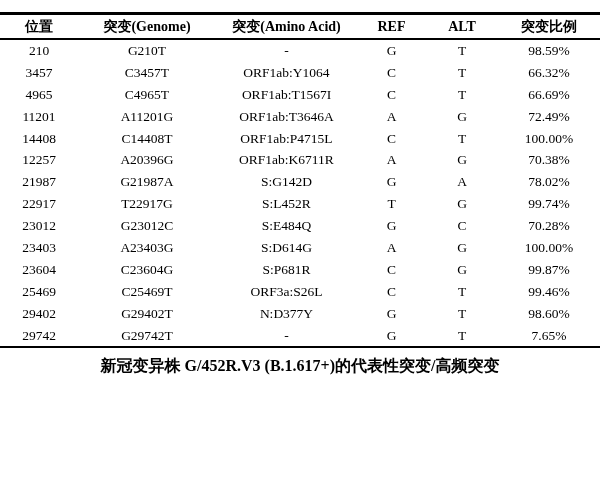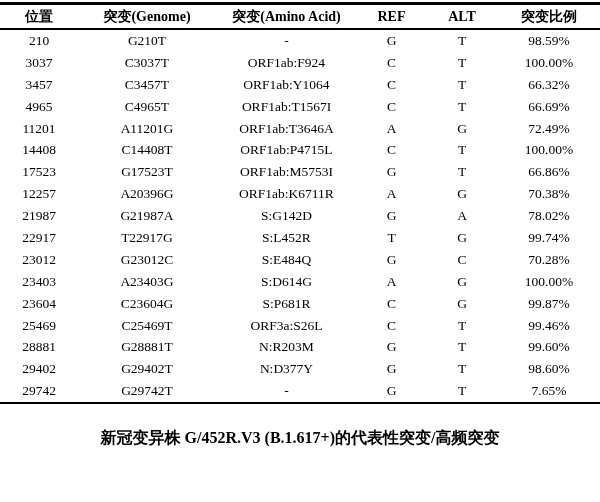--- a/index.html
+++ b/index.html
@@ -10,21 +10,21 @@
     height: 502px;
     overflow: hidden;
   }
   .page {
     width: 600px;
     height: 502px;
     background: #ffffff;
     font-family: "Liberation Serif", "DejaVu Serif", serif;
     color: #000000;
     box-sizing: border-box;
-    padding-top: 2px;
+    padding-top: 12px;
   }
   table.mut-table {
     width: 600px;
     border-collapse: collapse;
     table-layout: fixed;
     border-top: 3px solid #000000;
     border-bottom: 2px solid #000000;
   }
   table.mut-table thead tr {
     border-bottom: 2px solid #000000;
@@ -40,21 +40,21 @@
   }
   table.mut-table td {
     font-size: 13.5px;
     height: 21.9px;
     text-align: center;
     vertical-align: middle;
     padding: 0;
     white-space: nowrap;
   }
   .caption {
-    margin-top: 24px;
+    margin-top: 8px;
     text-align: center;
     font-weight: bold;
     font-size: 16px;
     color: #000000;
   }
 </style>
 </head>
 <body>
 
 <div class="page">
@@ -80,28 +80,20 @@
     <tbody>
         <tr>
           <td>210</td>
           <td>G210T</td>
           <td>-</td>
           <td>G</td>
           <td>T</td>
           <td>98.59%</td>
         </tr>
         <tr>
-          <td>3037</td>
-          <td>C3037T</td>
-          <td>ORF1ab:F924</td>
-          <td>C</td>
-          <td>T</td>
-          <td>100.00%</td>
-        </tr>
-        <tr>
           <td>3457</td>
           <td>C3457T</td>
           <td>ORF1ab:Y1064</td>
           <td>C</td>
           <td>T</td>
           <td>66.32%</td>
         </tr>
         <tr>
           <td>4965</td>
           <td>C4965T</td>
@@ -118,28 +110,20 @@
           <td>G</td>
           <td>72.49%</td>
         </tr>
         <tr>
           <td>14408</td>
           <td>C14408T</td>
           <td>ORF1ab:P4715L</td>
           <td>C</td>
           <td>T</td>
           <td>100.00%</td>
-        </tr>
-        <tr>
-          <td>17523</td>
-          <td>G17523T</td>
-          <td>ORF1ab:M5753I</td>
-          <td>G</td>
-          <td>T</td>
-          <td>66.86%</td>
         </tr>
         <tr>
           <td>12257</td>
           <td>A20396G</td>
           <td>ORF1ab:K6711R</td>
           <td>A</td>
           <td>G</td>
           <td>70.38%</td>
         </tr>
         <tr>
@@ -184,28 +168,20 @@
         </tr>
         <tr>
           <td>25469</td>
           <td>C25469T</td>
           <td>ORF3a:S26L</td>
           <td>C</td>
           <td>T</td>
           <td>99.46%</td>
         </tr>
         <tr>
-          <td>28881</td>
-          <td>G28881T</td>
-          <td>N:R203M</td>
-          <td>G</td>
-          <td>T</td>
-          <td>99.60%</td>
-        </tr>
-        <tr>
           <td>29402</td>
           <td>G29402T</td>
           <td>N:D377Y</td>
           <td>G</td>
           <td>T</td>
           <td>98.60%</td>
         </tr>
         <tr>
           <td>29742</td>
           <td>G29742T</td>

